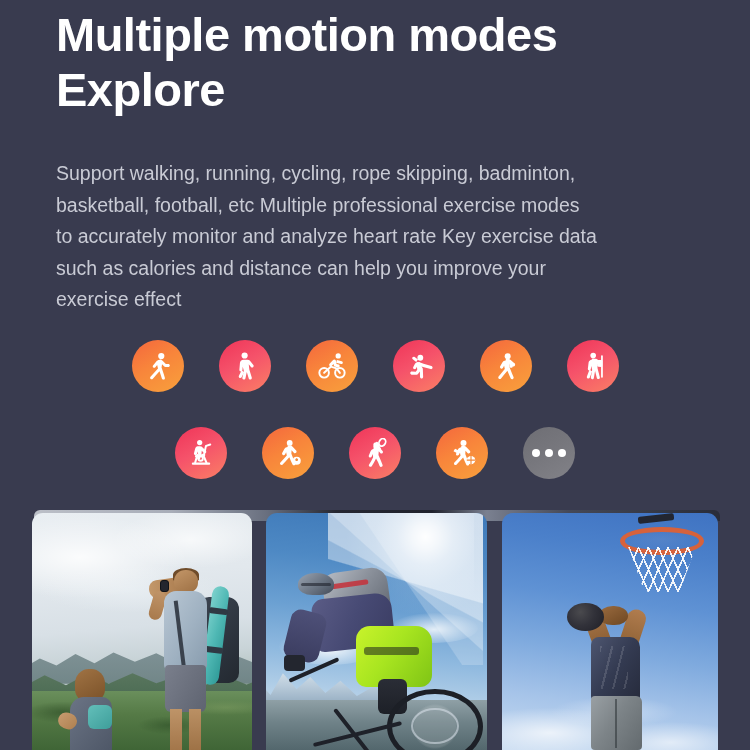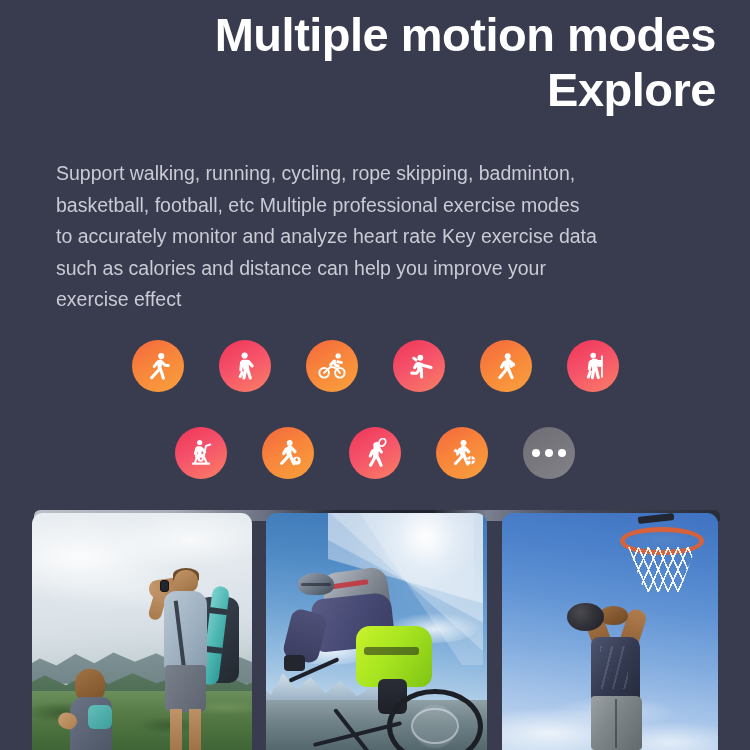--- a/index.html
+++ b/index.html
@@ -27,21 +27,20 @@
     position: absolute;
     left: 56px;
     top: 8px;
     width: 660px;
     color: #FFFFFF;
     font-size: 47px;
     line-height: 1.16;
     font-weight: 700;
     letter-spacing: -0.5px;
     white-space: pre-line;
-    text-align: right;
   }
 
   .subcopy {
     position: absolute;
     left: 56px;
     top: 158px;
     width: 672px;
     color: #C9CBD5;
     font-size: 19.5px;
     line-height: 1.62;

